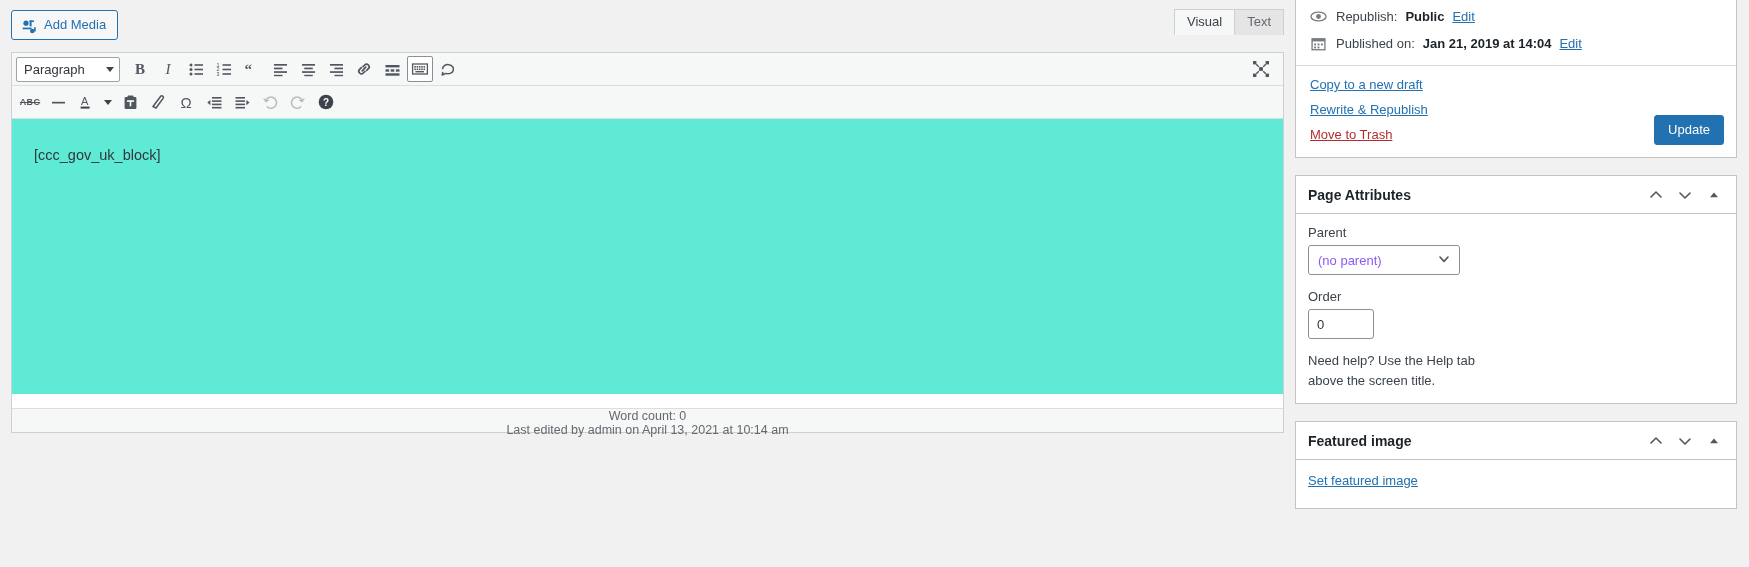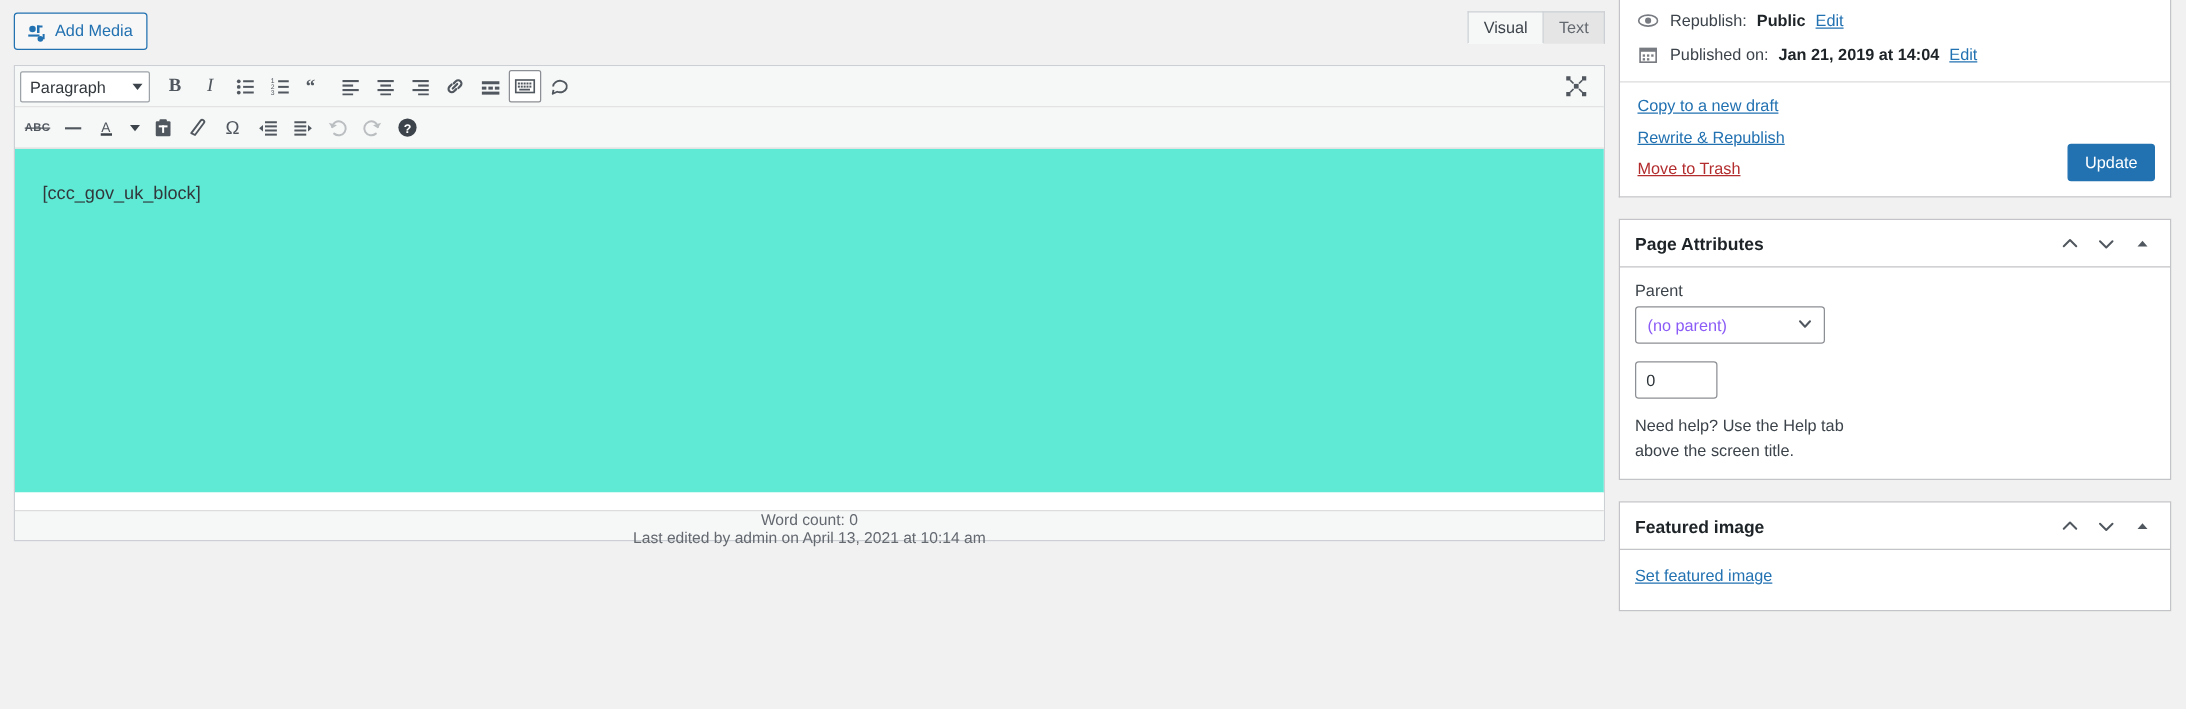--- a/index.html
+++ b/index.html
@@ -523,20 +523,21 @@
       <div class="box-body">
         <div class="fld-label">Parent</div>
         <div class="sel-parent">
           <span>(no parent)</span>
           <span>
             <svg width="14" height="14" viewBox="0 0 14 14">
                 <path d="M3 5 L7 9.4 L11 5" fill="none" stroke="#50575e" stroke-width="1.6" stroke-linecap="round" stroke-linejoin="round"></path>
               </svg>
           </span>
         </div>
+        <div class="fld-label">Order</div>
         <input class="inp-order" value="0" style="">
         <div class="help-txt">Need help? Use the Help tab above the screen title.</div>
       </div>
     </div>
 
     <div class="box">
       <div class="box-hd">
         <span class="box-title">Featured image</span>
         <span class="hd-ctrls">
           <span class="ctl">

